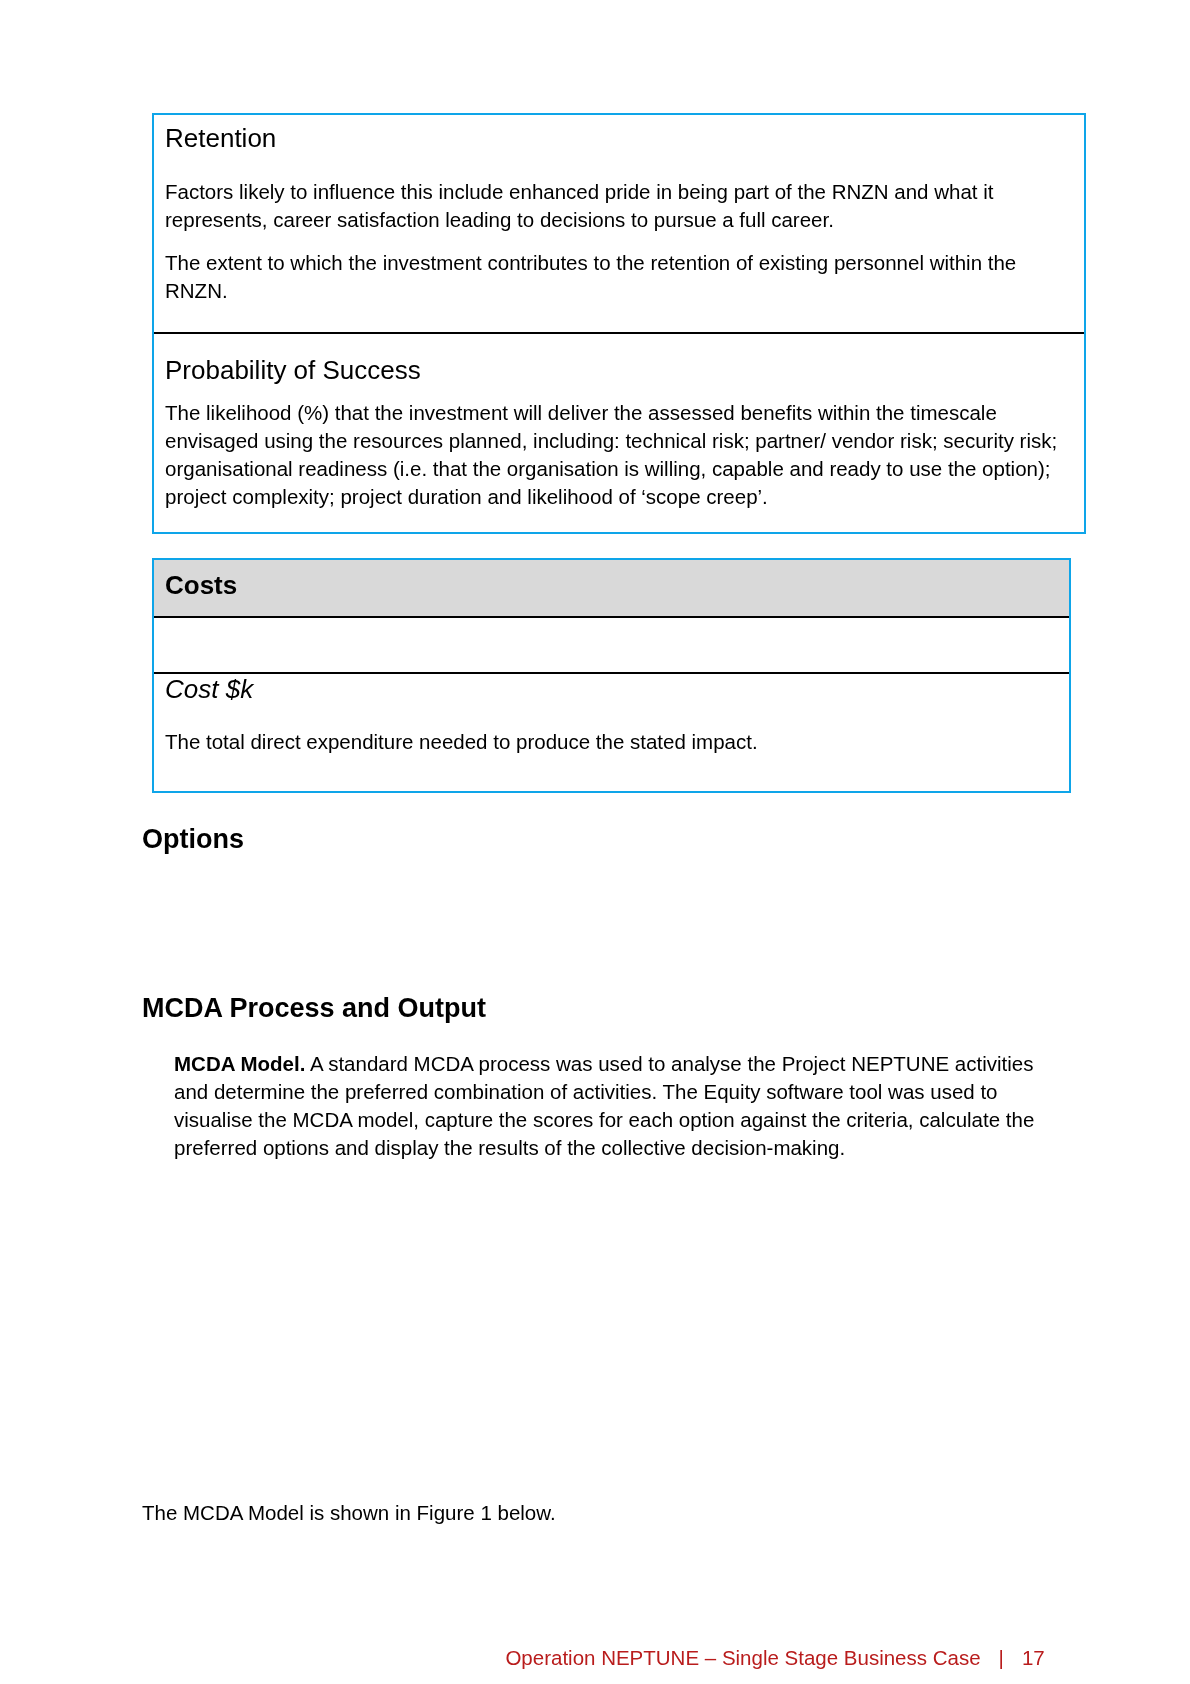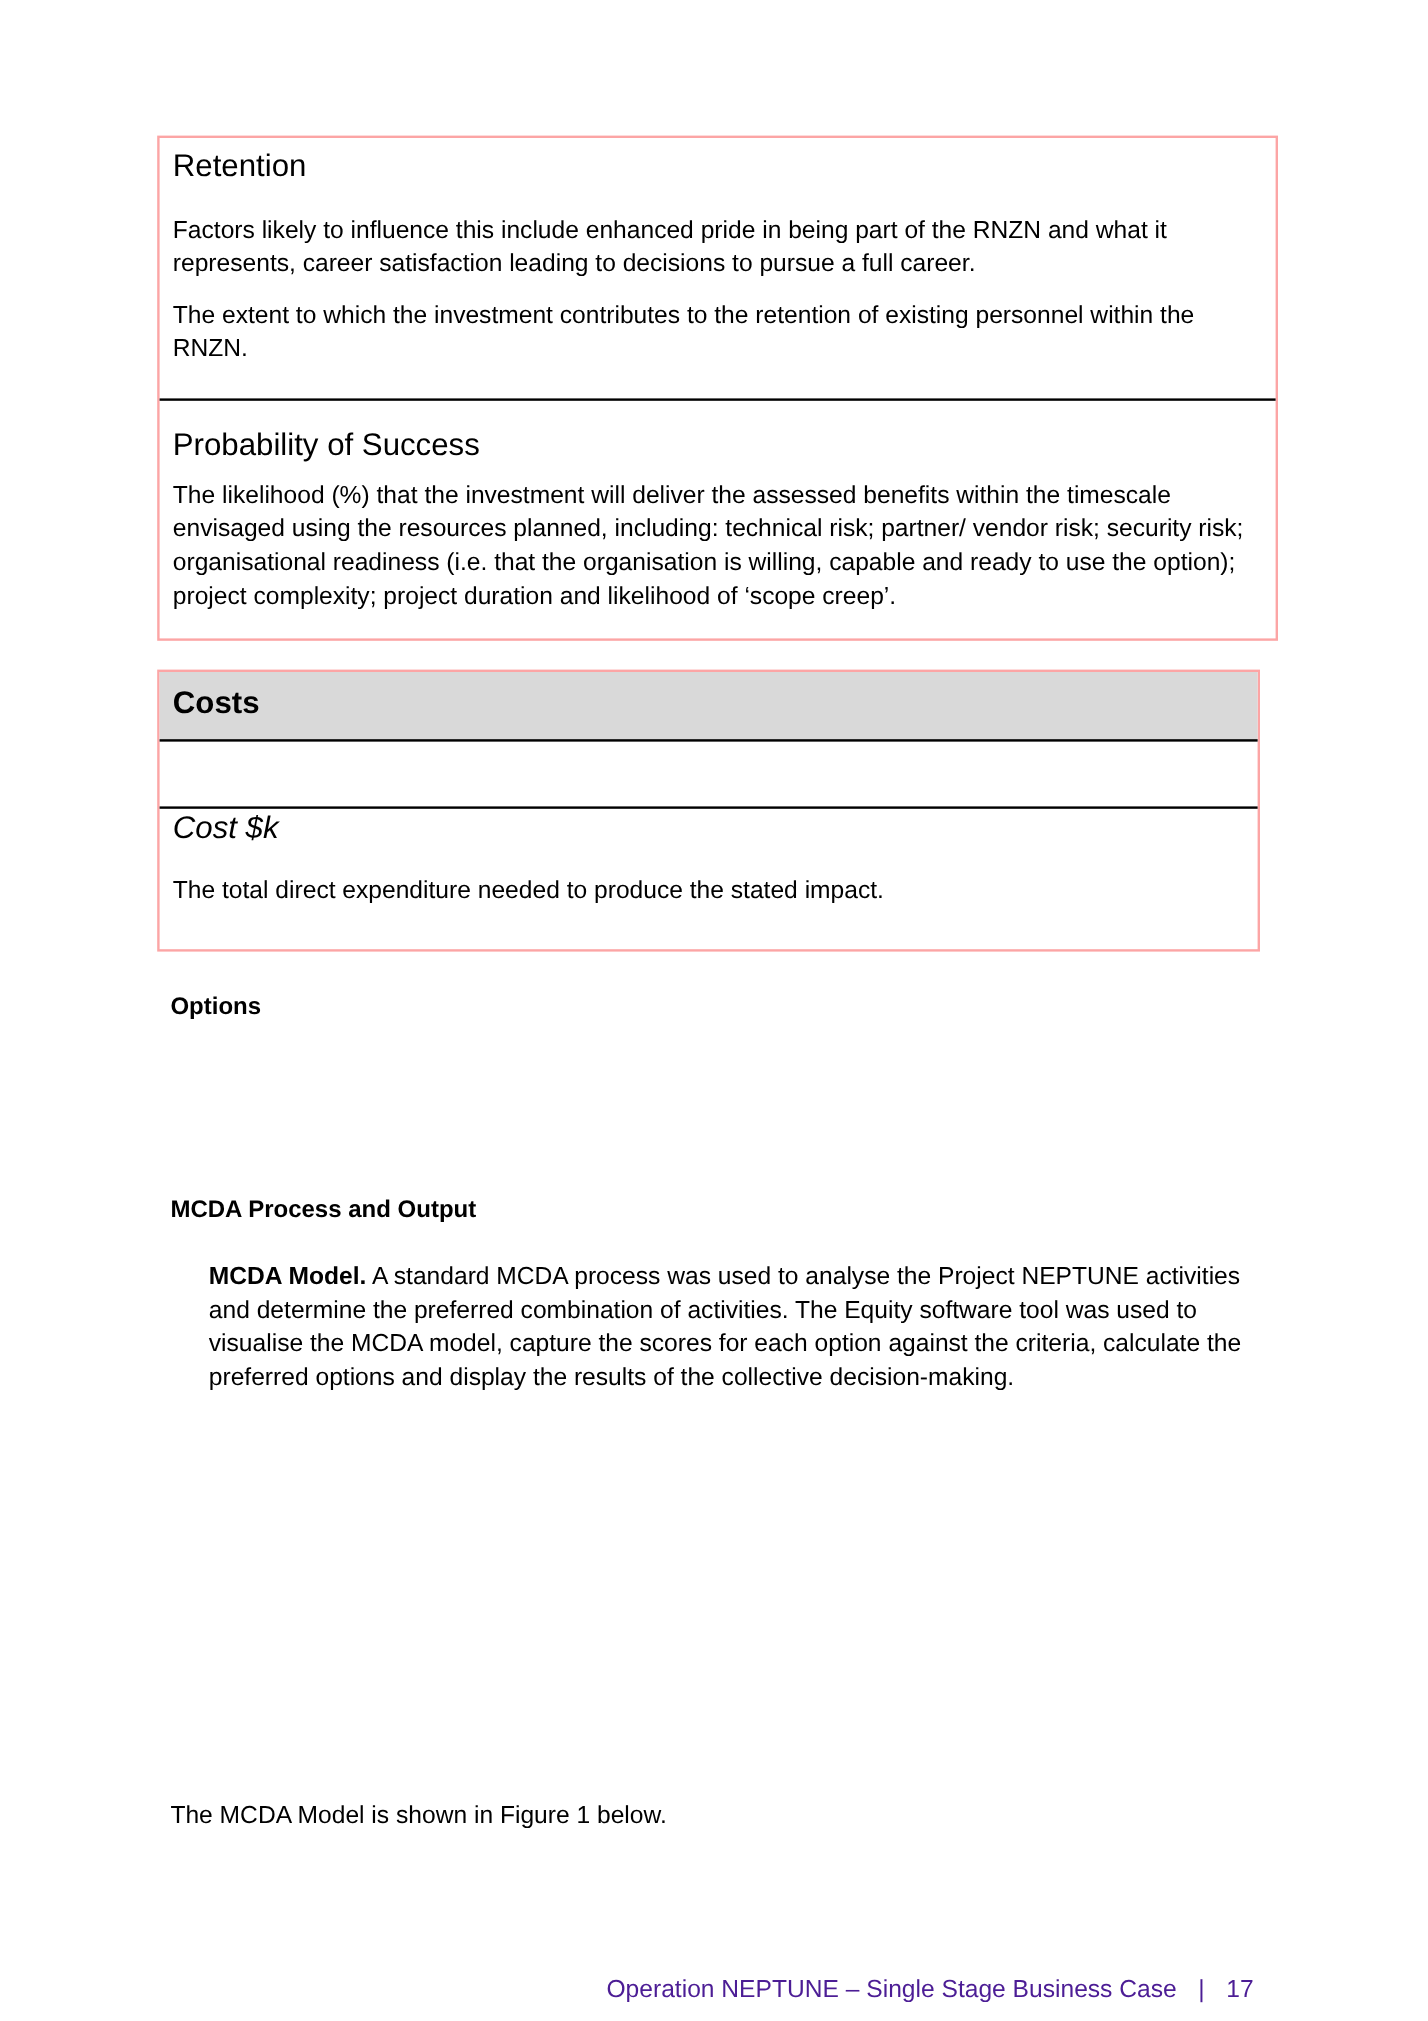--- a/index.html
+++ b/index.html
@@ -1,24 +1,24 @@
 <!DOCTYPE html>
 <html><head>
 <meta charset="utf-8">
 <style>
   html, body { margin: 0; padding: 0; background: #ffffff; }
   body { width: 1190px; height: 1684px; position: relative; overflow: hidden;
          font-family: "Liberation Sans", sans-serif; color: #000; }
   .abs { position: absolute; }
-  .box { position: absolute; border: 2px solid #fca5a5; box-sizing: border-box; }
+  .box { position: absolute; border: 2px solid #0ea5e9; box-sizing: border-box; margin-left: 21px; }
   .cell-title { font-size: 26px; line-height: 30px; }
   .cell-text { font-size: 20.5px; line-height: 28px; margin: 0; }
   .hline { position: absolute; left: 0; right: 0; height: 2px; background: #000; }
   .p { font-size: 20.5px; line-height: 28px; margin: 0; }
-  .h { font-size: 20px; font-weight: bold; line-height: 28px; margin: 0; }
+  .h { font-size: 27px; font-weight: bold; line-height: 28px; margin: 0; }
 </style>
 </head>
 <body>
 
 <div class="box" style="left:131px; top:113px; width:934px; height:421px;">
   <div class="abs" style="left:11px; top:8px; width:905px;">
     <div class="cell-title">Retention</div>
     <p class="cell-text" style="margin-top:25px;">Factors likely to influence this include enhanced pride in being part of the RNZN and what it represents, career satisfaction leading to decisions to pursue a full career.</p>
     <p class="cell-text" style="margin-top:15px;">The extent to which the investment contributes to the retention of existing personnel within the RNZN.</p>
   </div>
@@ -45,15 +45,15 @@
 
 <div class="abs" style="left:142px; top:994px; width:915px;">
   <h3 class="h">MCDA Process and Output</h3>
   <p class="p" style="margin-top:28px;margin-left:32px;">
     <b>MCDA Model.</b><span> A standard MCDA process was used to analyse the Project NEPTUNE activities and determine the preferred combination of activities.  The Equity software tool was used to visualise the MCDA model, capture the scores for each option against the criteria, calculate the preferred options and display the results of the collective decision-making.</span>
   </p>
 </div>
 
 <div class="abs p" style="left:142px; top:1499px;">The MCDA Model is shown in Figure 1 below.</div>
 
-<div class="abs" style="left:494px; top:1616px; font-size:20.5px; line-height:28px; color:#4c1d95; white-space:pre;">
+<div class="abs" style="left:494px; top:1616px; font-size:20.5px; line-height:28px; color:#b91c1c; white-space:pre;">
   <span>Operation NEPTUNE – Single Stage Business Case</span><span style="display:inline-block; margin:0 18px;">|</span><span>17</span>
 </div>
 
 </body></html>

